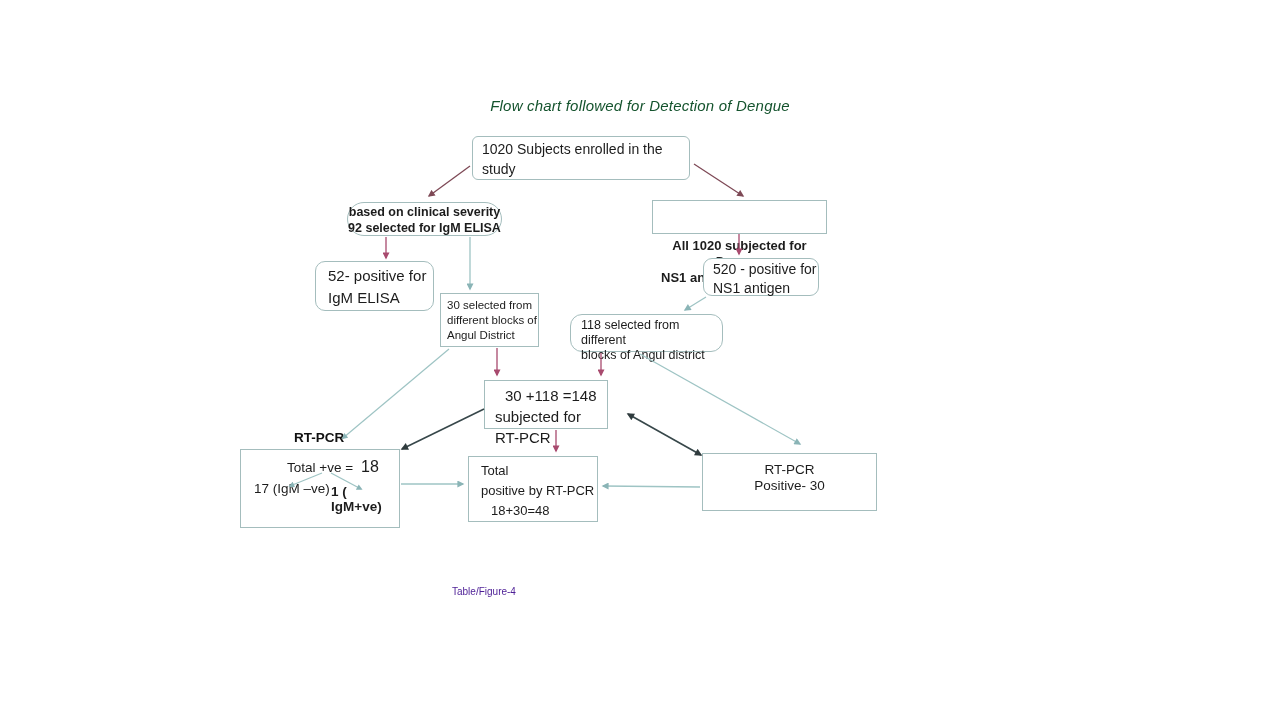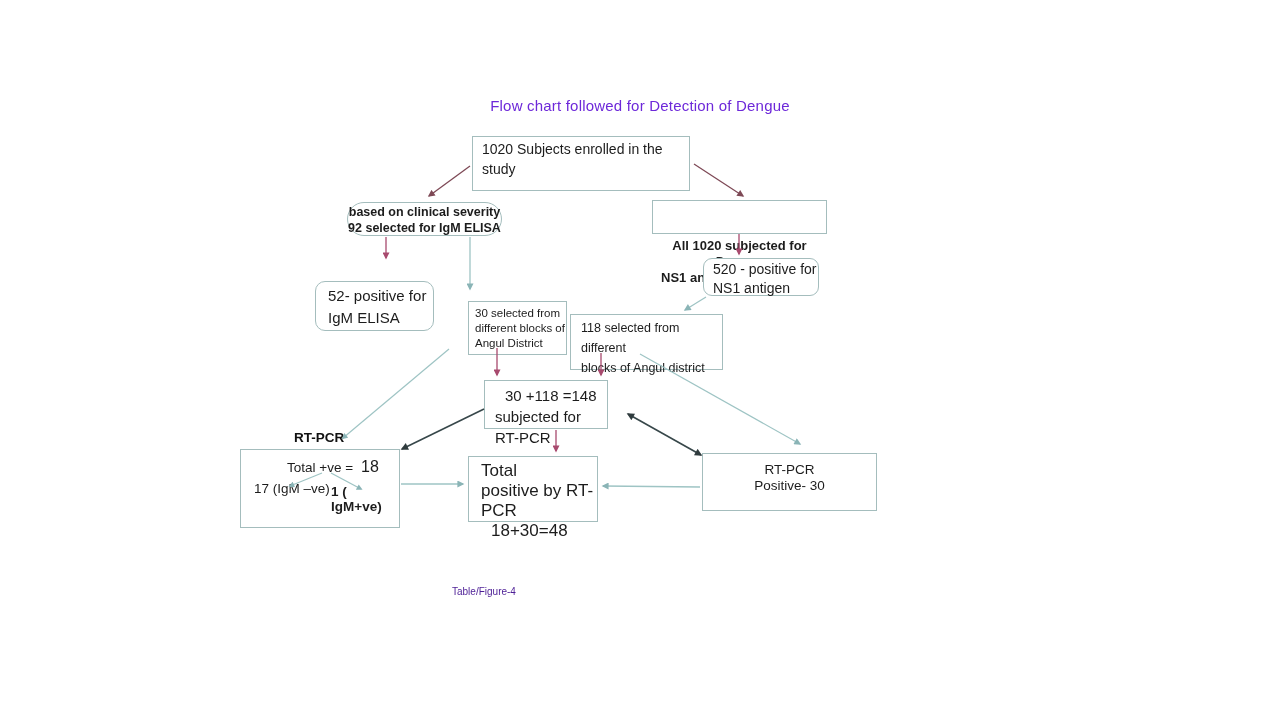--- a/index.html
+++ b/index.html
@@ -2,44 +2,44 @@
 <html><head>
 <meta charset="utf-8">
 <style>
   html,body { margin:0; padding:0; background:#ffffff; }
   #stage {
     position:relative; width:1282px; height:721px; background:#ffffff;
     font-family:"Liberation Sans", sans-serif; color:#1c1c1c; overflow:hidden;
   }
   #title {
     position:absolute; left:450px; top:97px; width:380px; text-align:center;
-    font-size:15px; color:#6d28d9; letter-spacing:.2px;
+    font-size:15px; color:#14532d; letter-spacing:.2px;font-style:italic;
   }
   .bx {
     position:absolute; border:1px solid #a4bdbd; background:#ffffff;
     color:#1c1c1c; box-sizing:border-box;
   }
   .rounded { border-radius:10px; }
-  #bx-enrolled   { left:472px; top:136px; width:218px; height:55px; font-size:14px; line-height:20px; padding:2px 0 0 9px; }
+  #bx-enrolled   { left:472px; top:136px; width:218px; height:44px; font-size:14px; line-height:20px; padding:2px 0 0 9px;border-radius:6px; }
   #bx-severity   { left:347px; top:202px; width:155px; height:34px; font-weight:bold; font-size:12.5px; line-height:16px; text-align:center; padding-top:1px;border-radius:17px; }
   #bx-ns1all     { left:652px; top:200px; width:175px; height:34px; font-weight:bold; font-size:13px; line-height:16px; padding:1px 0 0 8px; }
   #bx-ns1all .c  { text-align:center; padding-right:8px;margin-top:36px; }
-  #bx-igm52      { left:315px; top:261px; width:119px; height:50px; font-size:15px; line-height:22px; padding:3px 0 0 12px;margin-top:20px; }
-  #bx-blocks30   { left:468px; top:293px; width:99px;  height:54px; font-size:11.5px; line-height:15px; padding:4px 0 0 6px;margin-top:8px; }
+  #bx-igm52      { left:315px; top:261px; width:119px; height:50px; font-size:15px; line-height:22px; padding:3px 0 0 12px; }
+  #bx-blocks30   { left:440px; top:293px; width:99px;  height:54px; font-size:11.5px; line-height:15px; padding:4px 0 0 6px; }
   #bx-ns520      { left:703px; top:258px; width:116px; height:38px; font-size:14px; line-height:19px; padding:1px 0 0 9px; border-radius:9px; }
-  #bx-blocks118  { left:570px; top:314px; width:153px; height:56px; font-size:12.5px; line-height:20px; padding:3px 0 0 10px; }
+  #bx-blocks118  { left:570px; top:314px; width:153px; height:38px; font-size:12.5px; line-height:15px; padding:3px 0 0 10px;border-radius:12px; }
   #bx-148        { left:484px; top:380px; width:124px; height:49px; font-size:15px; line-height:21px; padding:4px 0 0 10px; }
   #bx-148 .ind   { padding-left:10px; }
   #lbl-rtpcr     { position:absolute; left:294px; top:430px; font-weight:bold; font-size:13.5px; color:#111; }
   #bx-left       { left:240px; top:449px; width:160px; height:79px; font-size:13.5px; }
   #bx-left .row1 { position:absolute; left:46px; top:8px; }
   #bx-left .v18  { font-size:16px; margin-left:8px; }
   #bx-left .neg  { position:absolute; left:13px; top:31px; }
   #bx-left .pos  { position:absolute; left:90px; top:34px;font-weight:bold; }
-  #bx-total      { left:468px; top:456px; width:130px; height:66px; font-size:17px; line-height:20px; padding:4px 0 0 12px; }
+  #bx-total      { left:468px; top:456px; width:130px; height:66px; font-size:13px; line-height:20px; padding:4px 0 0 12px; }
   #bx-total .ind { padding-left:10px; }
   #bx-right      { left:702px; top:453px; width:175px; height:58px; font-size:13.5px; line-height:16px; text-align:center; padding-top:8px; }
   #caption       { position:absolute; left:452px; top:586px; font-size:10px; color:#4c1d95; }
   #arrows        { position:absolute; left:0; top:0; pointer-events:none; }
 </style>
 </head>
 <body>
 
 <div id="stage">
 

